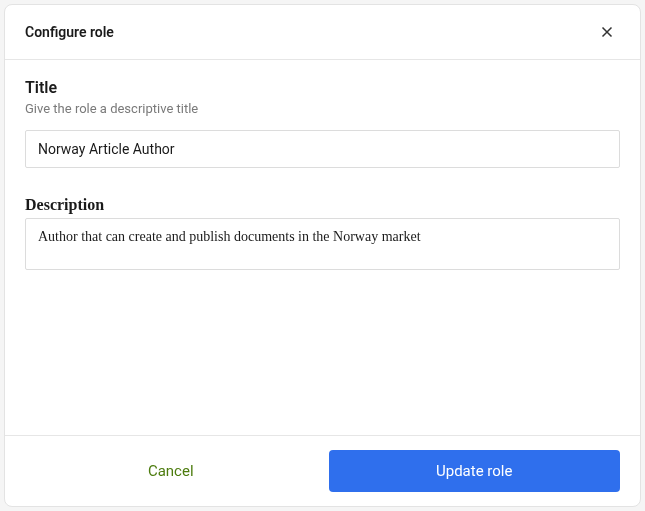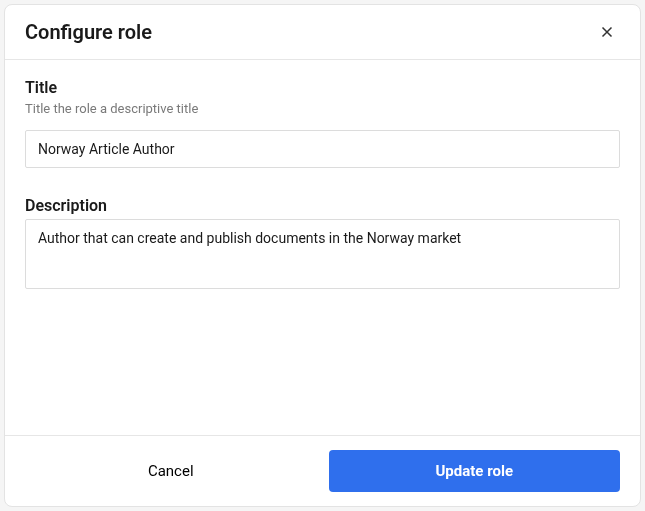--- a/index.html
+++ b/index.html
@@ -25,21 +25,21 @@
     overflow: hidden;
   }
   .dialog-header {
     display: flex;
     align-items: center;
     justify-content: space-between;
     padding: 14px 20px;
     border-bottom: 1px solid #e6e6e6;
   }
   .dialog-title {
-    font-size: 20px;
+    font-size: 14px;
     font-weight: 600;
     color: #1a1a1a;
   }
   .close-btn {
     background: none;
     border: none;
     cursor: pointer;
     padding: 4px;
     display: flex;
     align-items: center;
@@ -76,73 +76,73 @@
     border: 1px solid #dcdcdc;
     border-radius: 2px;
     padding: 10px 12px;
     font-size: 14px;
     color: #1a1a1a;
     font-family: inherit;
     outline: none;
   }
   .field-textarea {
     resize: none;
-    height: 70px;
+    height: 52px;
   }
   .dialog-footer {
     display: flex;
     gap: 12px;
     padding: 14px 20px;
     border-top: 1px solid #e6e6e6;
   }
   .btn {
     flex: 1;
     padding: 12px 0;
     font-size: 15px;
     border-radius: 4px;
     cursor: pointer;
     font-family: inherit;
     border: none;
   }
   .btn-cancel {
     background: #fff;
-    color: #000000;
+    color: #4d7c0f;
   }
   .btn-primary {
     background: #2f6fed;
     color: #fff;
-    font-weight: 700;
+    font-weight: 400;
   }
 </style>
 </head>
 <body>
 
 <div class="dialog">
 
   <div class="dialog-header">
     <div class="dialog-title">Configure role</div>
     <button class="close-btn">
       <svg viewBox="0 0 24 24" fill="none">
         <path d="M6 6 L18 18 M18 6 L6 18"></path>
       </svg>
     </button>
   </div>
 
   <div class="dialog-body">
 
     <div class="field">
       <div class="field-label">Title</div>
-      <div class="field-help">Title the role a descriptive title</div>
+      <div class="field-help">Give the role a descriptive title</div>
       <input type="text" class="field-input" value="Norway Article Author" style="">
     </div>
 
     <div class="field">
     </div>
 
-    <div class="field" style="margin-bottom:0;">
+    <div class="field" style="margin-bottom:0;font-family:Liberation Serif, serif;">
       <div class="field-label">Description</div>
       <textarea class="field-input field-textarea" style="">Author that can create and publish documents in the Norway market</textarea>
     </div>
 
   </div>
 
   <div class="dialog-footer">
     <button class="btn btn-cancel">Cancel</button>
     <button class="btn btn-primary">Update role</button>
   </div>

